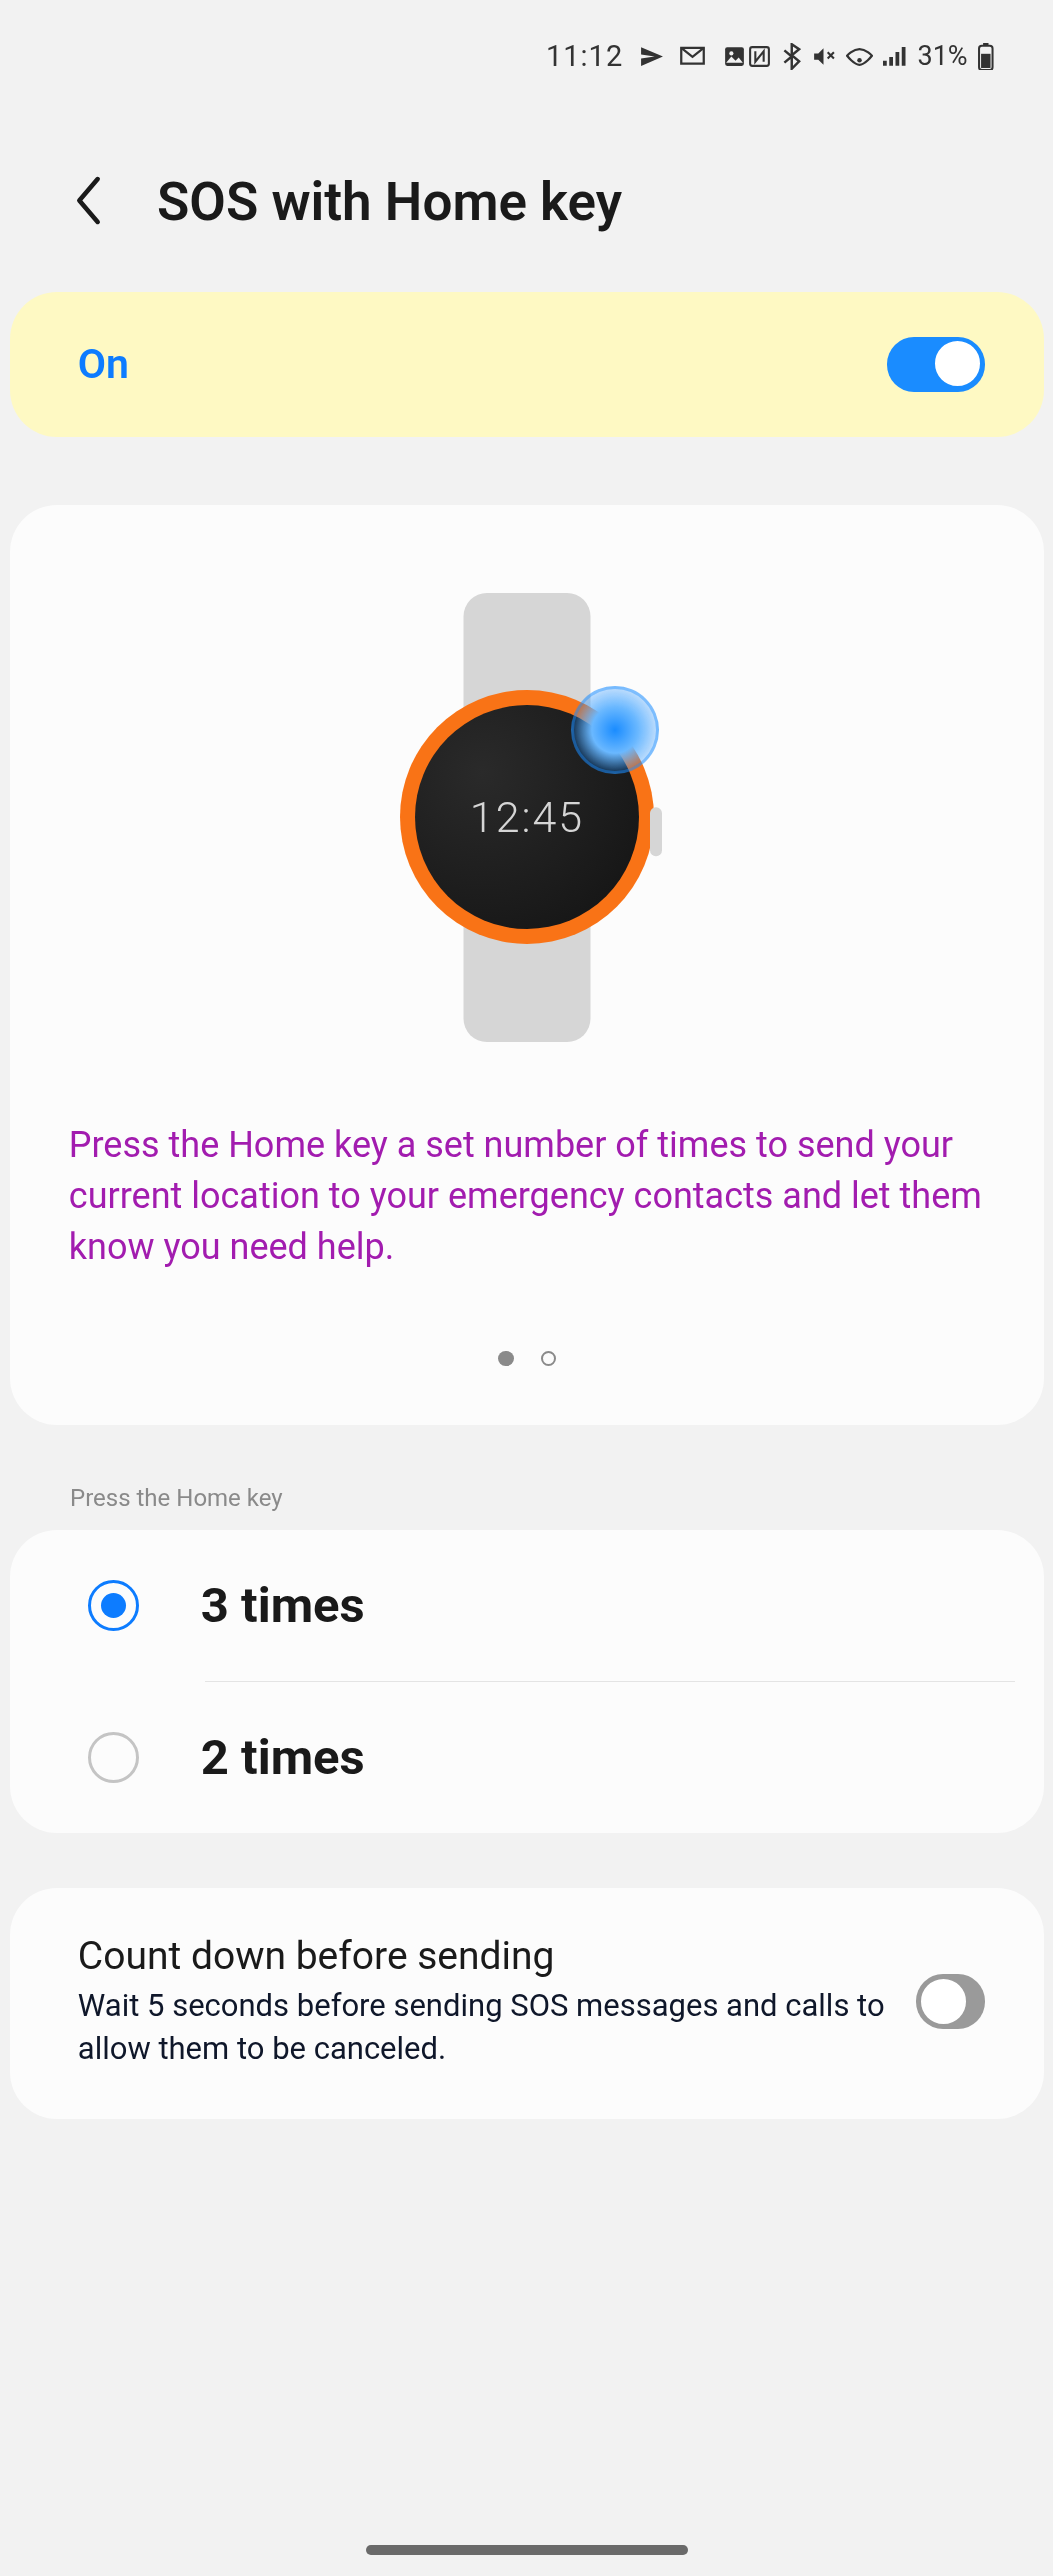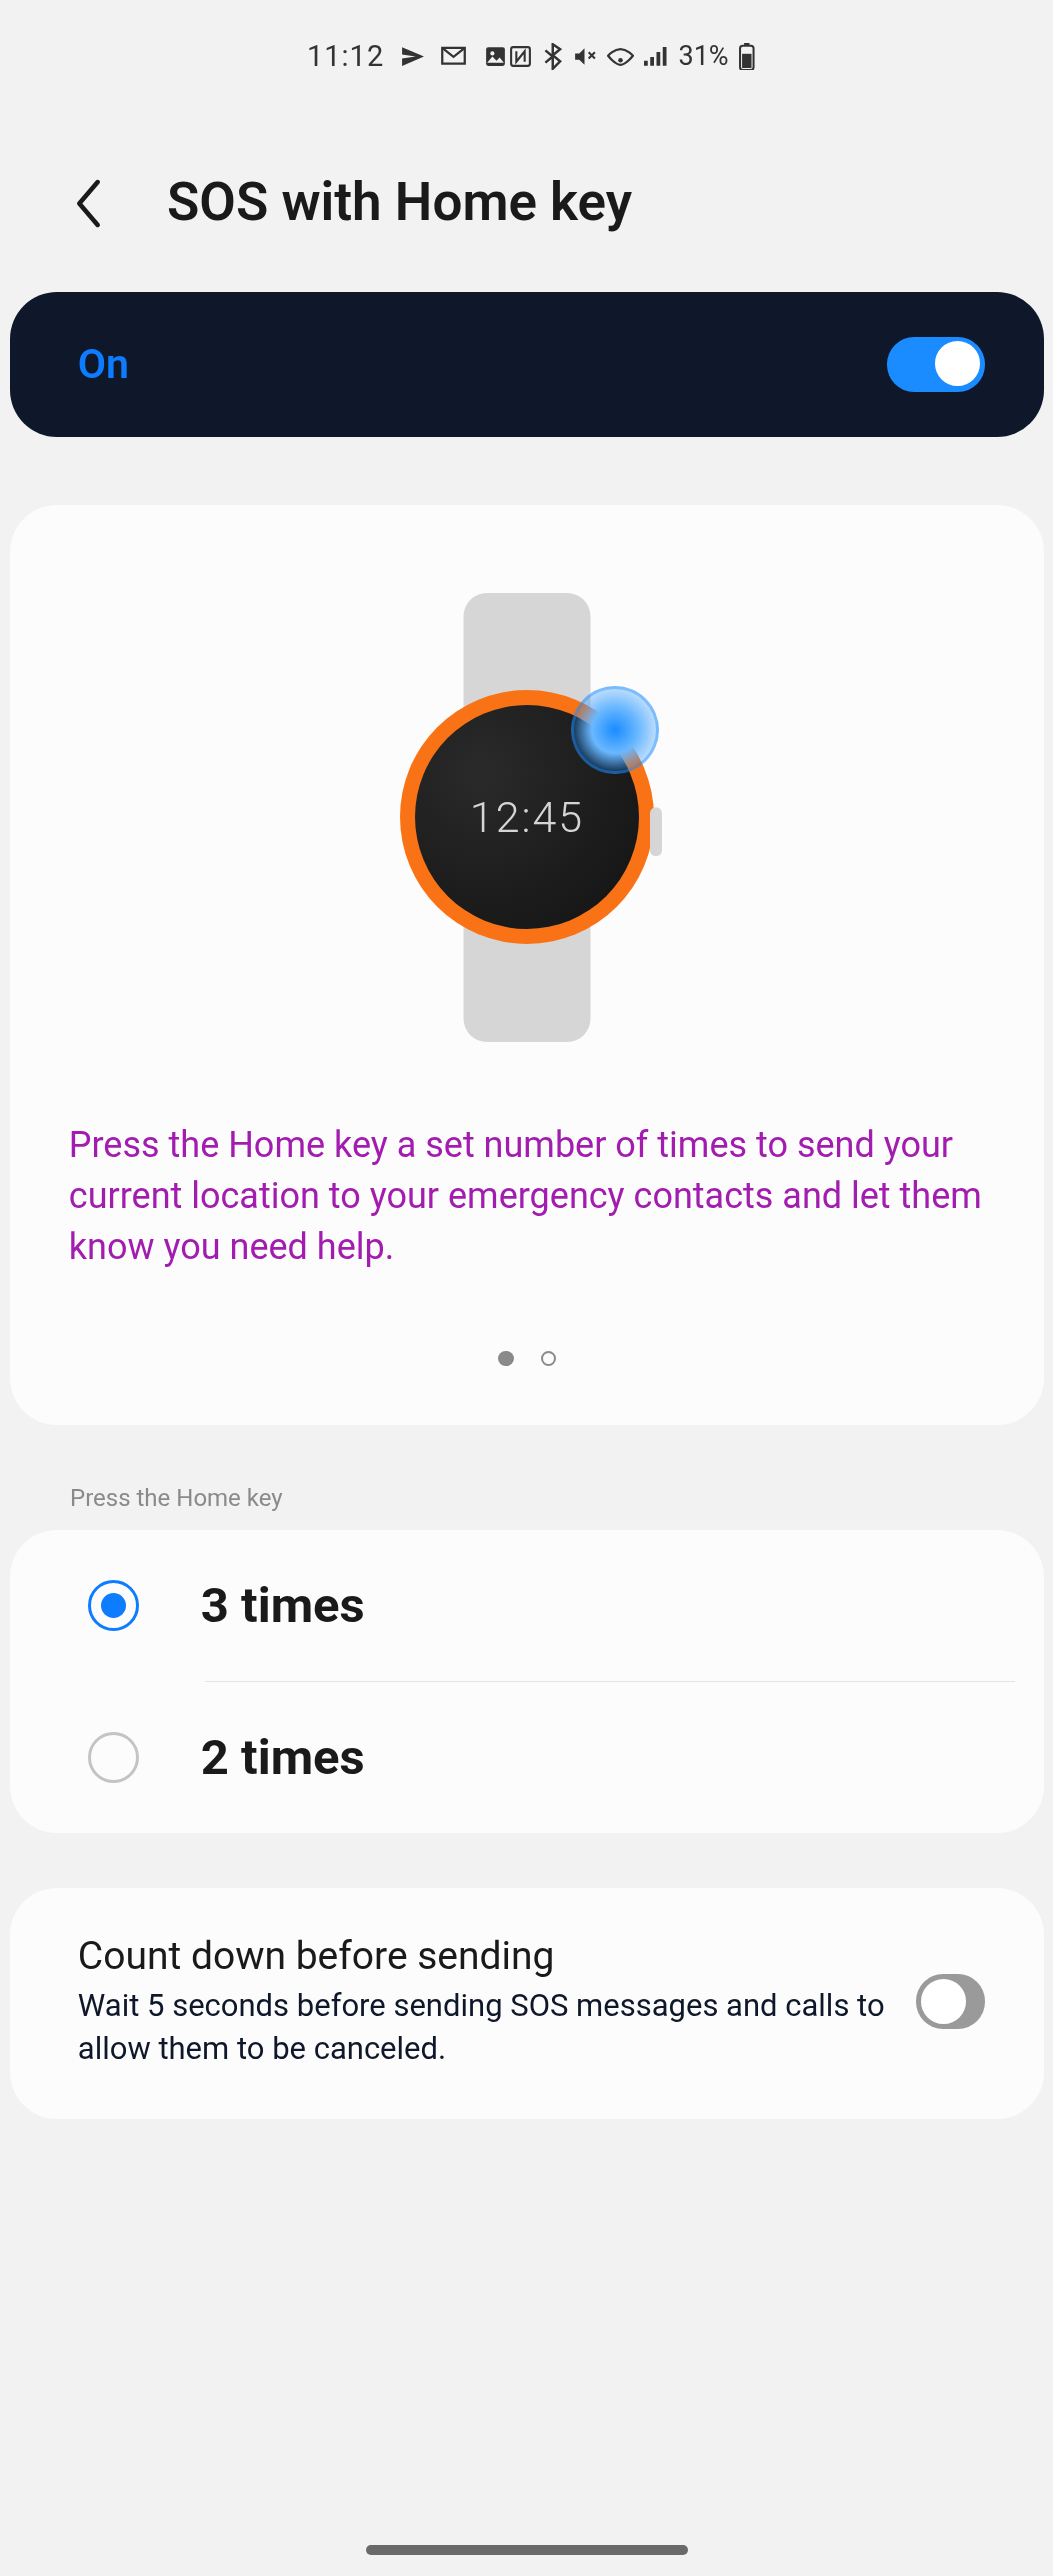--- a/index.html
+++ b/index.html
@@ -8,52 +8,52 @@
     background: #f2f2f2;
     font-family: -apple-system, BlinkMacSystemFont, "Segoe UI", Roboto, sans-serif;
     color: #1a1a1a;
     overflow: hidden;
     position: relative;
   }
 
   
   .status-bar {
     display: flex;
-    justify-content: center;
+    justify-content: flex-end;
     align-items: center;
     padding: 39px 59px 19.5px 68px;
     font-size: 29px;
     color: #333;
   }
   .status-left { display: flex; align-items: center; gap: 15.6px; }
   .status-right { display: flex; align-items: center; gap: 9.8px; }
   .status-time { font-weight: 400; letter-spacing: 1px; }
   .status-icon { display: inline-flex; align-items: center; }
 
   
   .header {
     display: flex;
-    align-items: flex-end;
+    align-items: flex-start;
     padding: 78px 29px 59px 59px;
-    gap: 49px;
+    gap: 39px;
   }
   .back-btn {
     width: 59px; height: 59px;
     display: flex; align-items: center; justify-content: center;
     cursor: pointer;
   }
   .page-title {
     font-size: 53px;
     font-weight: 600;
   }
 
   
   .master-toggle {
     margin: 0 9.8px;
-    background: #0f172a;
+    background: #fef9c3;
     border-radius: 47px;
     padding: 45px 59px 45px 68px;
     display: flex;
     align-items: center;
     justify-content: space-between;
   }
   .master-toggle .label {
     font-size: 41px;
     font-weight: 600;
     color: #0d7cff;

